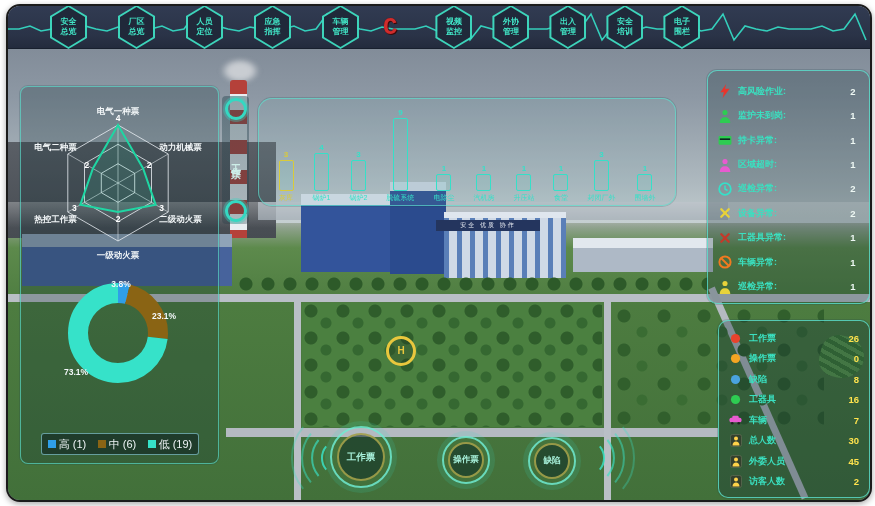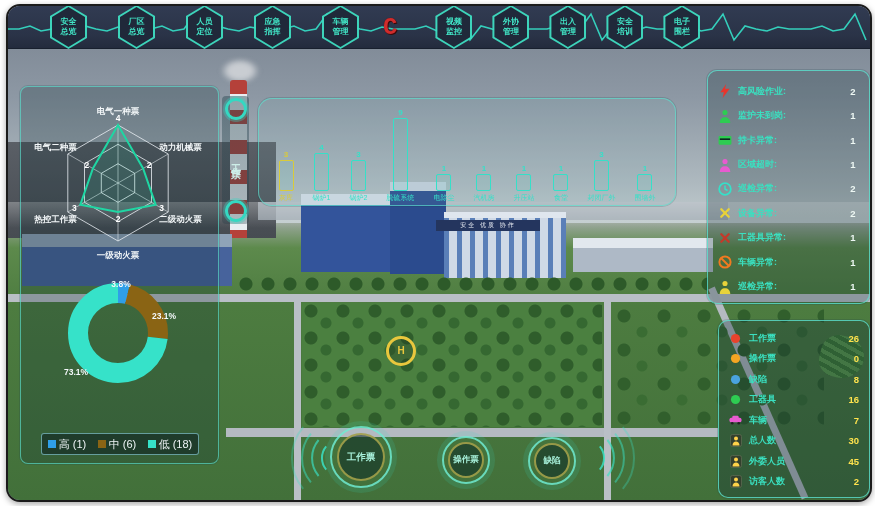--- a/index.html
+++ b/index.html
@@ -265,21 +265,21 @@
       <span class="lg-item">
             <i class="lg-swatch" style="background: rgb(47, 159, 232);"></i>
             <span>高 (1)</span>
           </span>
       <span class="lg-item">
             <i class="lg-swatch" style="background: rgb(138, 100, 20);"></i>
             <span>中 (6)</span>
           </span>
       <span class="lg-item">
             <i class="lg-swatch" style="background: rgb(54, 226, 201);"></i>
-            <span>低 (18)</span>
+            <span>低 (19)</span>
           </span>
     </div>
   </aside>
 
   <div class="work-tab">
     <div class="tab-ring"></div>
     <span class="tab-label">工作票</span>
     <div class="tab-ring"></div>
   </div>
 

